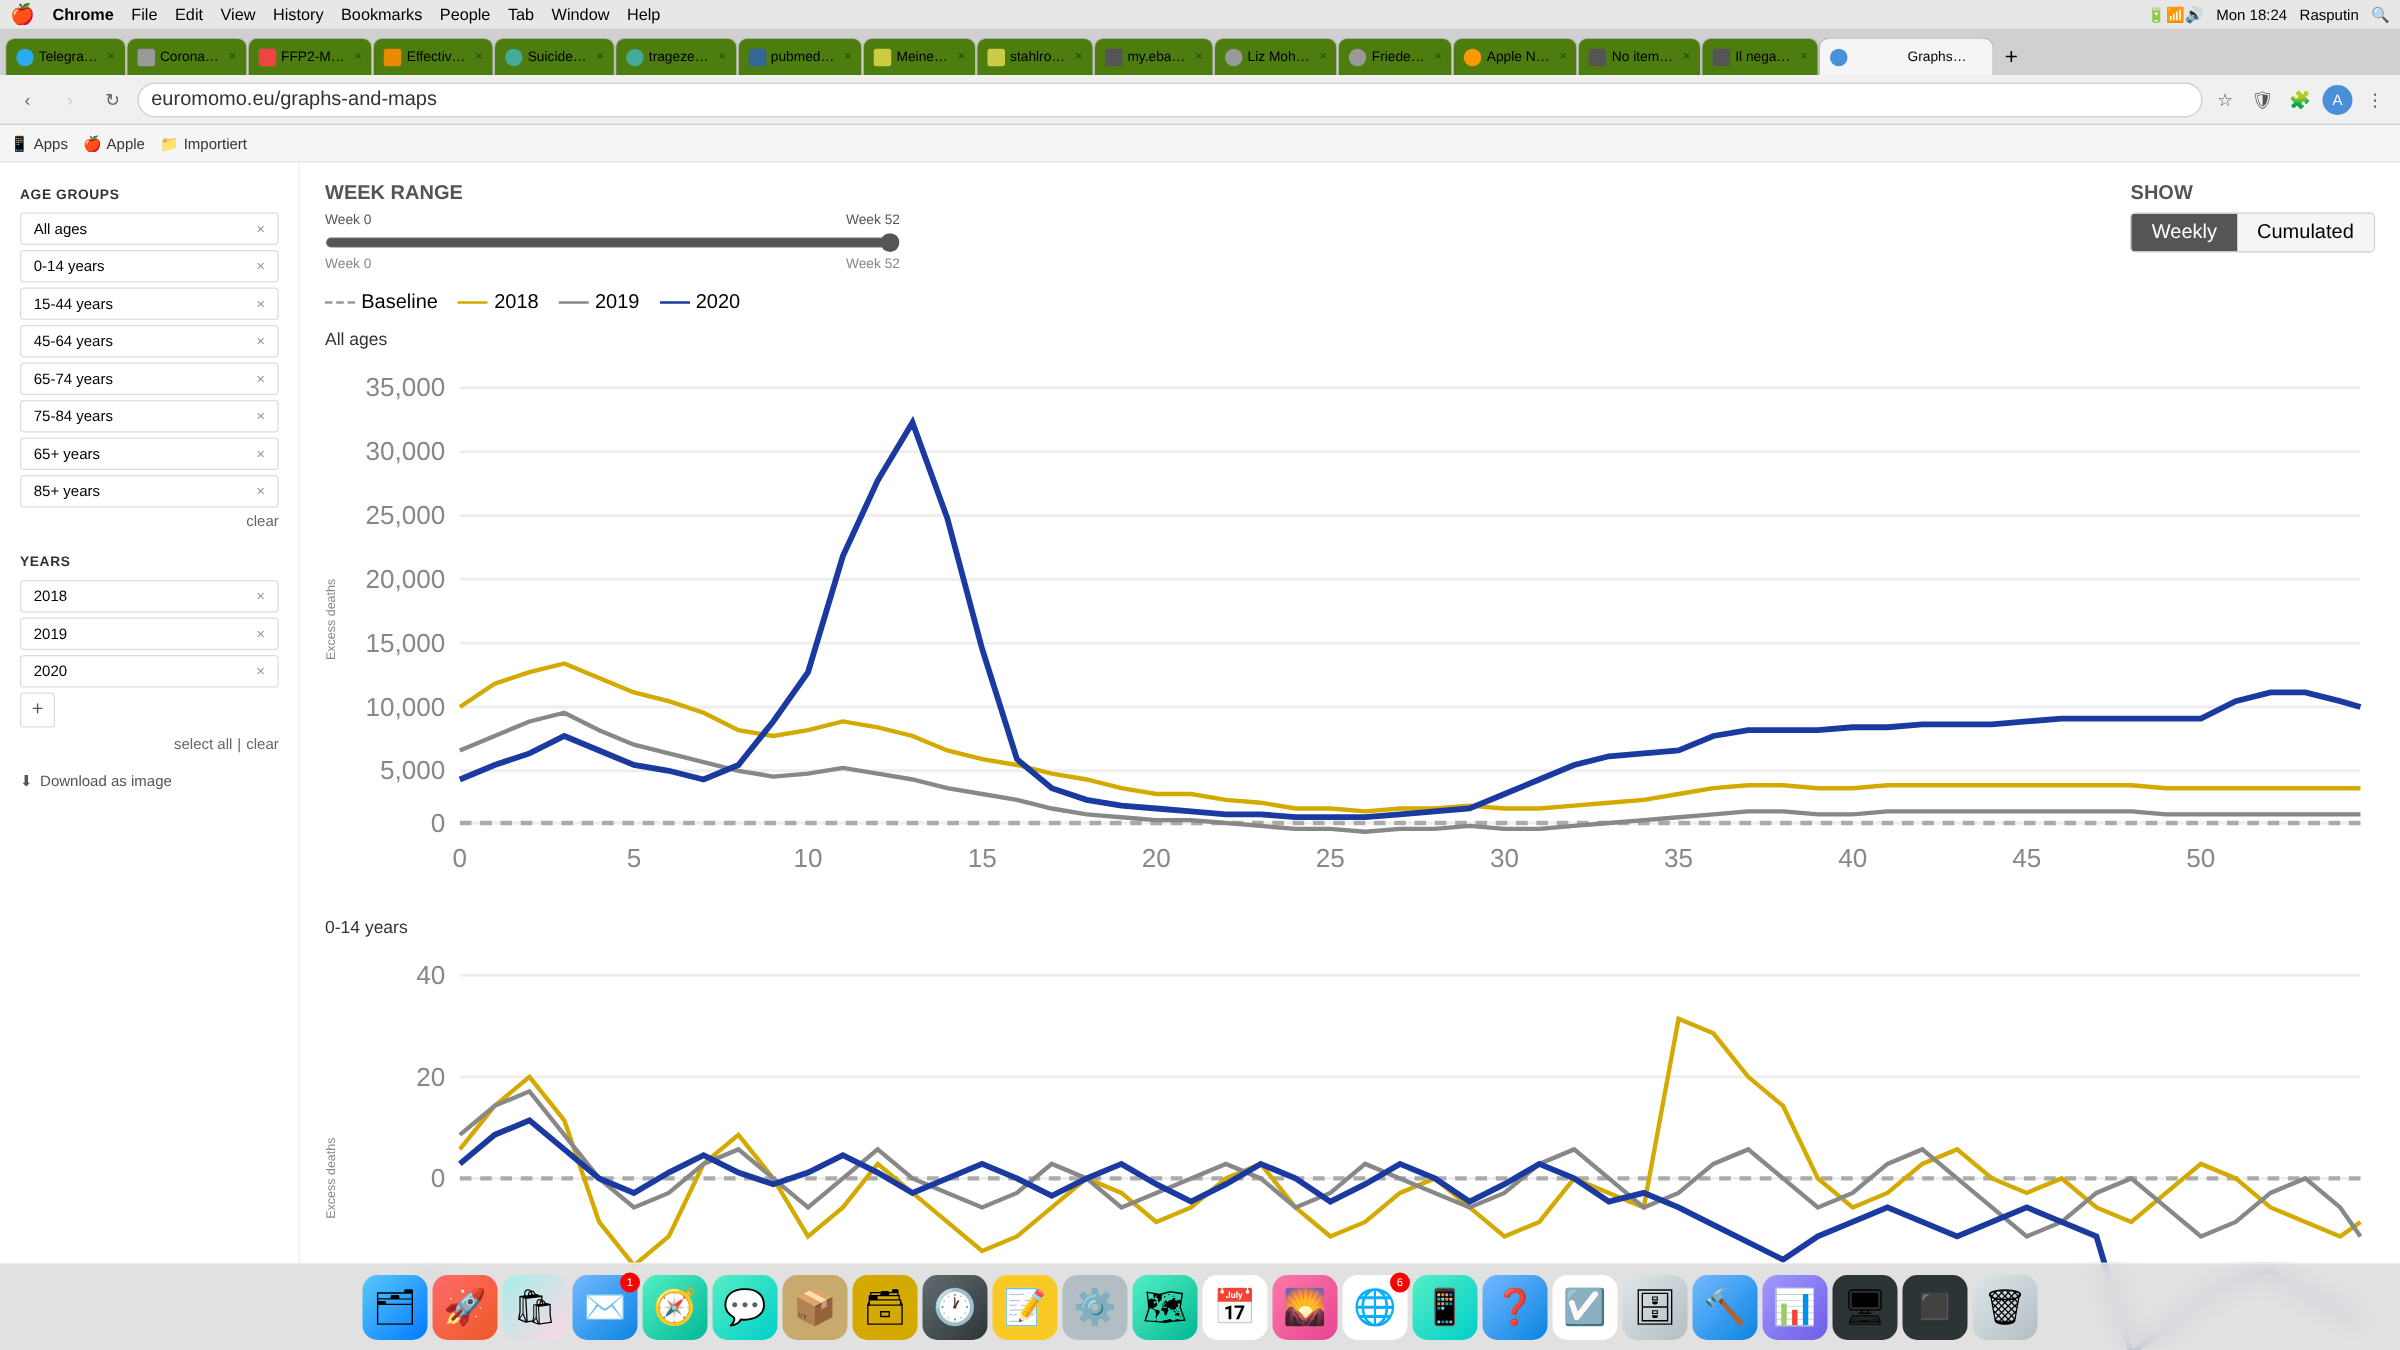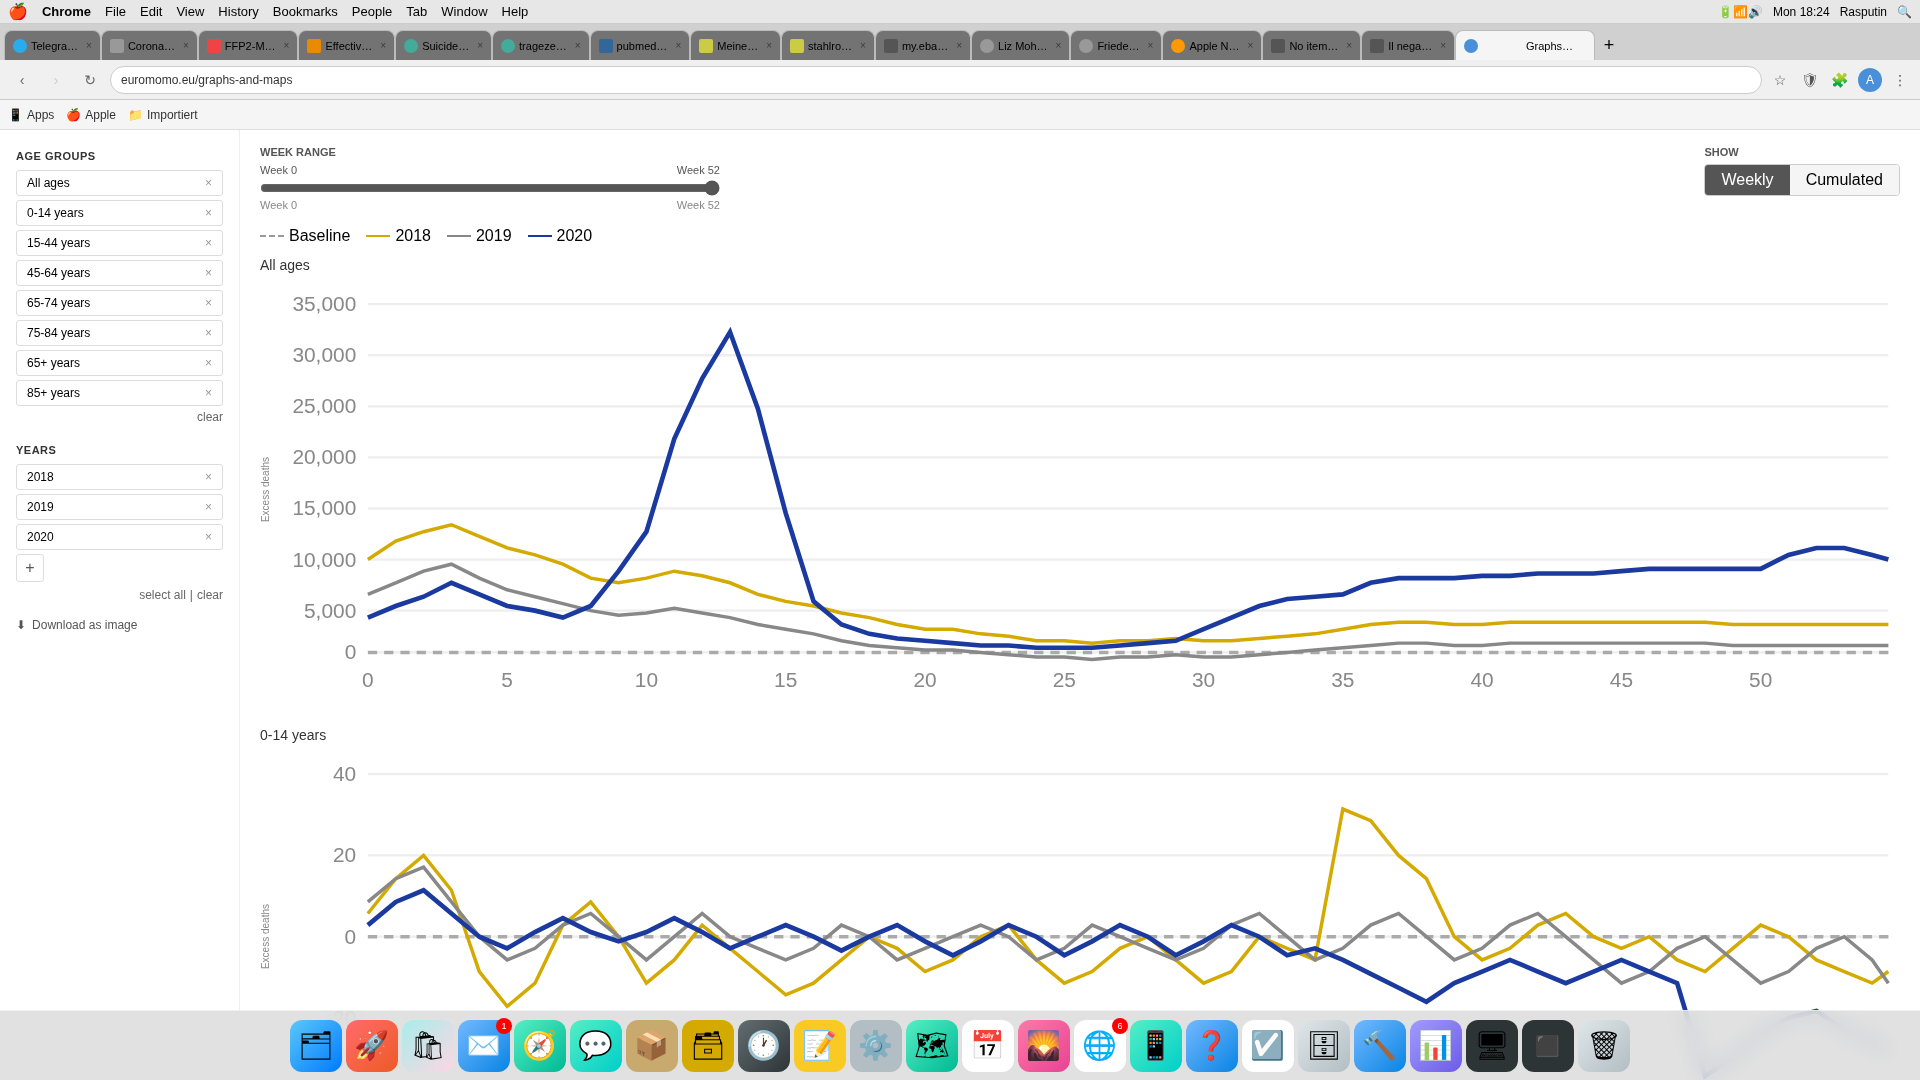--- a/index.html
+++ b/index.html
@@ -36,21 +36,21 @@
       background: #d0d0d0;
       display: flex;
       align-items: flex-end;
       padding: 0 4px;
       overflow: hidden;
     }
     .tab {
       height: 30px;
       min-width: 60px;
       max-width: 140px;
-      background: #737373;
+      background: #4d7c0f;
       border-radius: 8px 8px 0 0;
       display: flex;
       align-items: center;
       padding: 0 8px;
       font-size: 11px;
       cursor: pointer;
       border: 1px solid #bbb;
       border-bottom: none;
       white-space: nowrap;
       overflow: hidden;
@@ -87,21 +87,21 @@
     }
     .address-bar {
       flex: 1;
       height: 28px;
       background: white;
       border: 1px solid #ccc;
       border-radius: 14px;
       display: flex;
       align-items: center;
       padding: 0 10px;
-      font-size: 12px;
+      font-size: 16px;
       color: #333;
     }
     .toolbar-icons { display: flex; gap: 6px; align-items: center; }
     .toolbar-icon { width: 24px; height: 24px; display: flex; align-items: center; justify-content: center; cursor: pointer; font-size: 14px; color: #555; }
 
     
     .bookmarks-bar {
       height: 30px;
       background: #f5f5f5;
       border-bottom: 1px solid #ddd;
@@ -220,21 +220,21 @@
 
     .controls-row {
       display: flex;
       justify-content: space-between;
       align-items: flex-start;
       margin-bottom: 16px;
     }
 
     .week-range-section { }
     .control-label {
-      font-size: 11px;
+      font-size: 16px;
       color: #555;
       font-weight: 600;
       text-transform: uppercase;
       margin-bottom: 6px;
     }
     .week-range-slider {
       width: 460px;
     }
     .slider-labels {
       display: flex;

